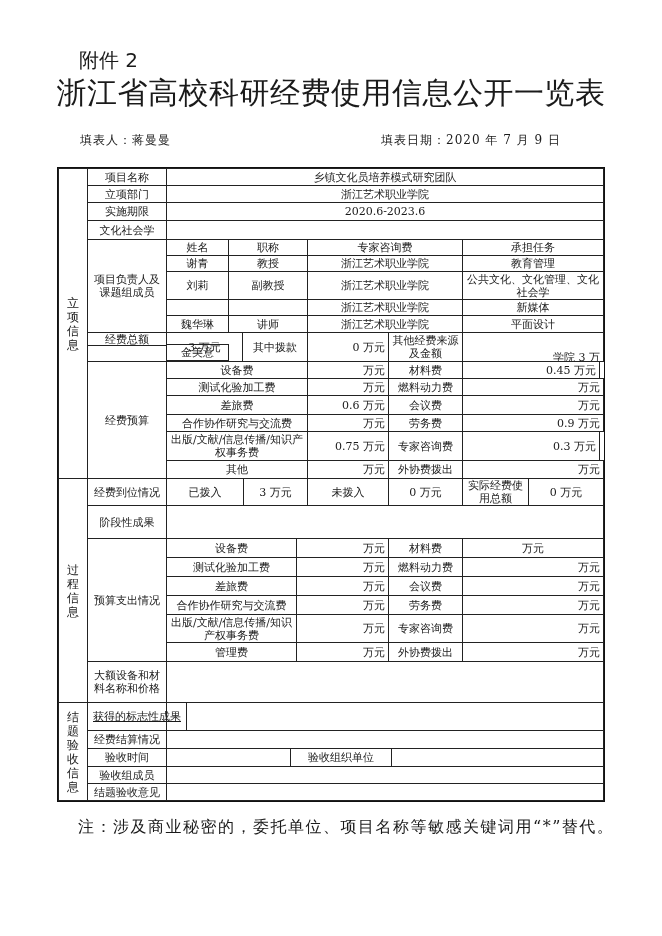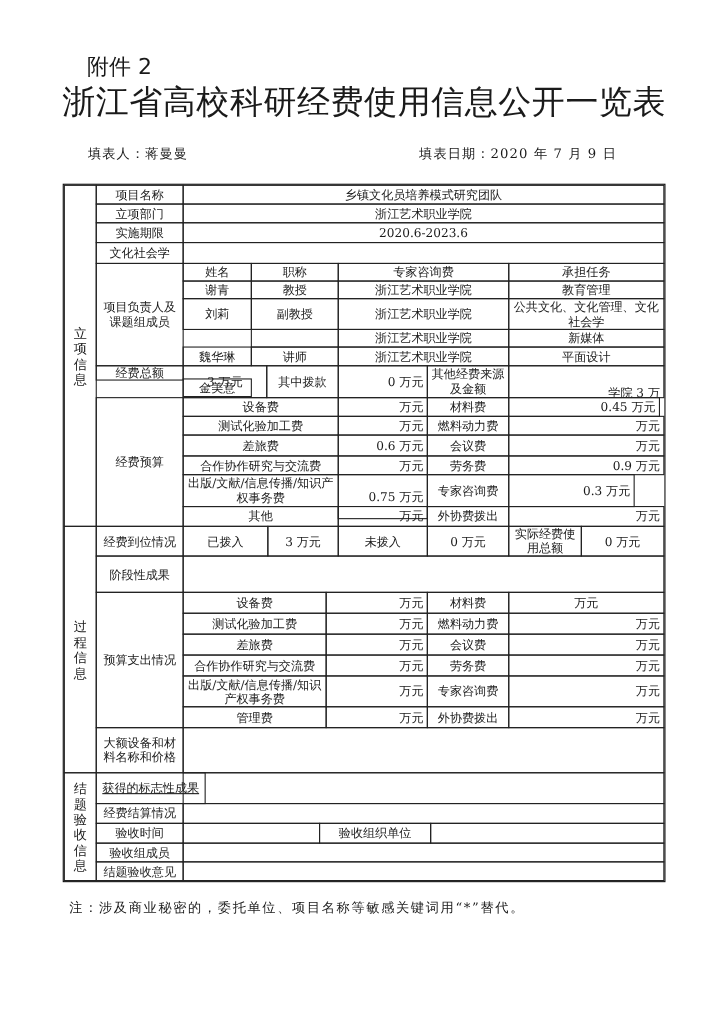--- a/index.html
+++ b/index.html
@@ -4,21 +4,21 @@
 <style>
   html, body { margin: 0; padding: 0; background: #ffffff; }
   body { width: 662px; height: 936px; position: relative; overflow: hidden;
          font-family: "DejaVu Serif", "Liberation Serif", serif; color: #1a1a1a; }
   .attach { position: absolute; left: 79px; top: 47px; font-size: 20px;
             font-family: "DejaVu Sans", "Liberation Sans", sans-serif; }
   .title { position: absolute; left: 0; width: 662px; top: 73px; text-align: center;
            font-size: 30px; font-family: "DejaVu Sans", "Liberation Sans", sans-serif; letter-spacing: 0.5px; }
   .filler { position: absolute; left: 80px; top: 132px; font-size: 12px; letter-spacing: 1px; }
   .fdate { position: absolute; left: 381px; top: 132px; font-size: 12px; letter-spacing: 1px; }
-  .note { position: absolute; left: 63px; top: 817px; font-size: 12px; letter-spacing: 1.5px; }
+  .note { position: absolute; left: 78px; top: 817px; font-size: 16px; letter-spacing: 1.5px; }
   .tbl { position: absolute; left: 0; top: 0; }
   .c { position: absolute; box-sizing: border-box; border: 1px solid #222;
        display: flex; align-items: center; justify-content: center; text-align: center;
        font-size: 11px; line-height: 13px; padding: 0 3px; overflow: hidden; }
   .r { justify-content: flex-end; text-align: right; }
   .v { flex-direction: column; line-height: 14px; font-size: 12px; }
   .outer { position: absolute; box-sizing: border-box; border: 1.5px solid #111; pointer-events: none; }
 </style>
 </head>
 <body>
@@ -98,23 +98,23 @@
   <div class="c r" style="left:307px;top:395px;width:82px;height:20px;">0.6 万元</div>
   <div class="c" style="left:388px;top:395px;width:75px;height:20px;">会议费</div>
   <div class="c r" style="left:462px;top:395px;width:142px;height:20px;">万元</div>
 
   <div class="c" style="left:166px;top:414px;width:142px;height:18px;">合作协作研究与交流费</div>
   <div class="c r" style="left:307px;top:414px;width:82px;height:18px;">万元</div>
   <div class="c" style="left:388px;top:414px;width:75px;height:18px;">劳务费</div>
   <div class="c r" style="left:462px;top:414px;width:142px;height:18px;">0.9 万元</div>
 
   <div class="c" style="left:166px;top:431px;width:142px;height:30px;">出版/文献/信息传播/知识产权事务费</div>
-  <div class="c r" style="left:307px;top:431px;width:82px;height:41px;">0.75 万元</div>
+  <div class="c r" style="left:307px;top:431px;width:82px;height:30px;">0.75 万元</div>
   <div class="c" style="left:388px;top:431px;width:75px;height:30px;">专家咨询费</div>
-  <div class="c r" style="left:462px;top:431px;width:115px;height:30px;">0.3 万元</div>
+  <div class="c r" style="left:462px;top:431px;width:138px;height:30px;">0.3 万元</div>
 
   <div class="c" style="left:166px;top:460px;width:142px;height:19px;">其他</div>
   <div class="c r" style="left:307px;top:460px;width:82px;height:19px;">万元</div>
   <div class="c" style="left:388px;top:460px;width:75px;height:19px;">外协费拨出</div>
   <div class="c r" style="left:462px;top:460px;width:142px;height:19px;">万元</div>
 
   <div class="c v" style="left:58px;top:478px;width:30px;height:225px;">
       <span>过</span>
       <span>程</span>
       <span>信</span>

